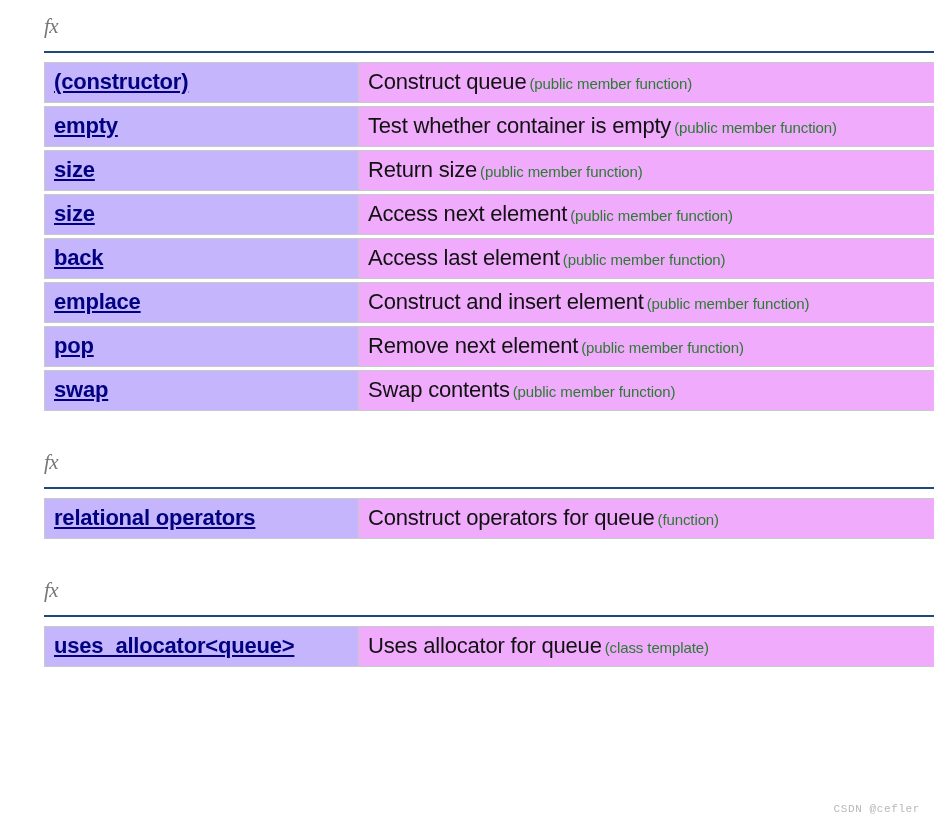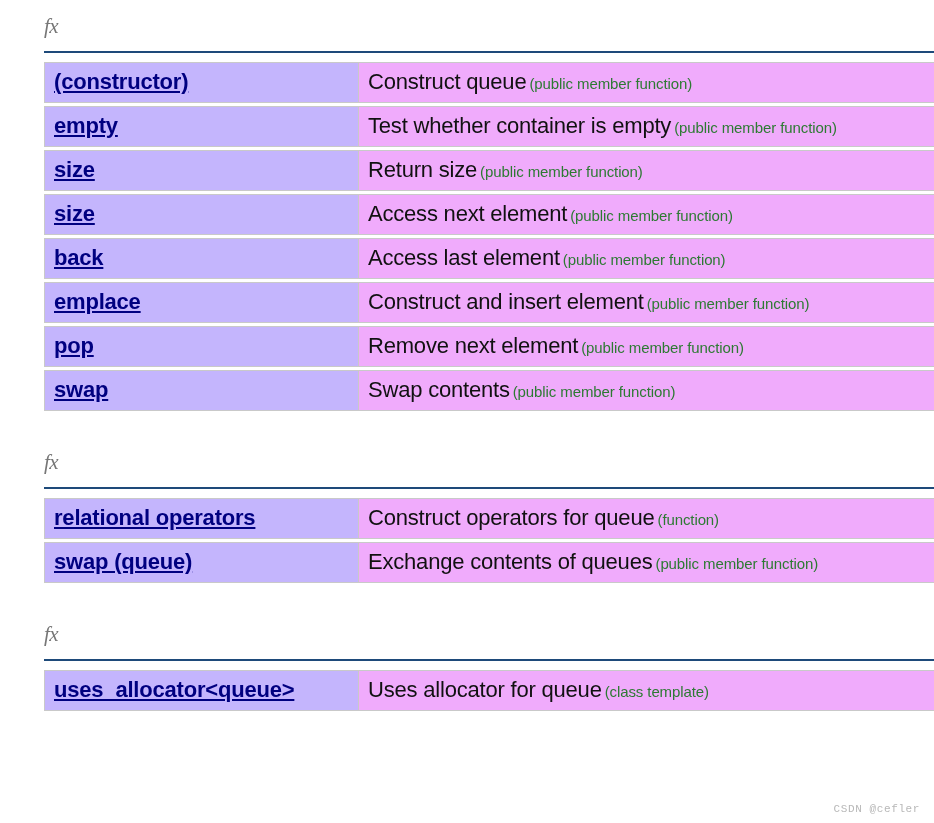--- a/index.html
+++ b/index.html
@@ -223,28 +223,20 @@
     <table class="fn-table">
       <tbody>
         <tr>
           <td class="name-cell">
             <a class="fn-link">relational operators</a>
           </td>
           <td class="desc-cell">
             <span class="desc-text">Construct operators for queue</span><span class="desc-kind">(function)</span>
           </td>
         </tr>
-        <tr>
-          <td class="name-cell">
-            <a class="fn-link">swap (queue)</a>
-          </td>
-          <td class="desc-cell">
-            <span class="desc-text">Exchange contents of queues</span><span class="desc-kind">(public member function)</span>
-          </td>
-        </tr>
       </tbody>
     </table>
   </div>
 
   <div class="gap-lg"></div>
 
   <div class="section">
     <div class="section-head">
       <span class="fx-icon">fx</span>
     </div>

